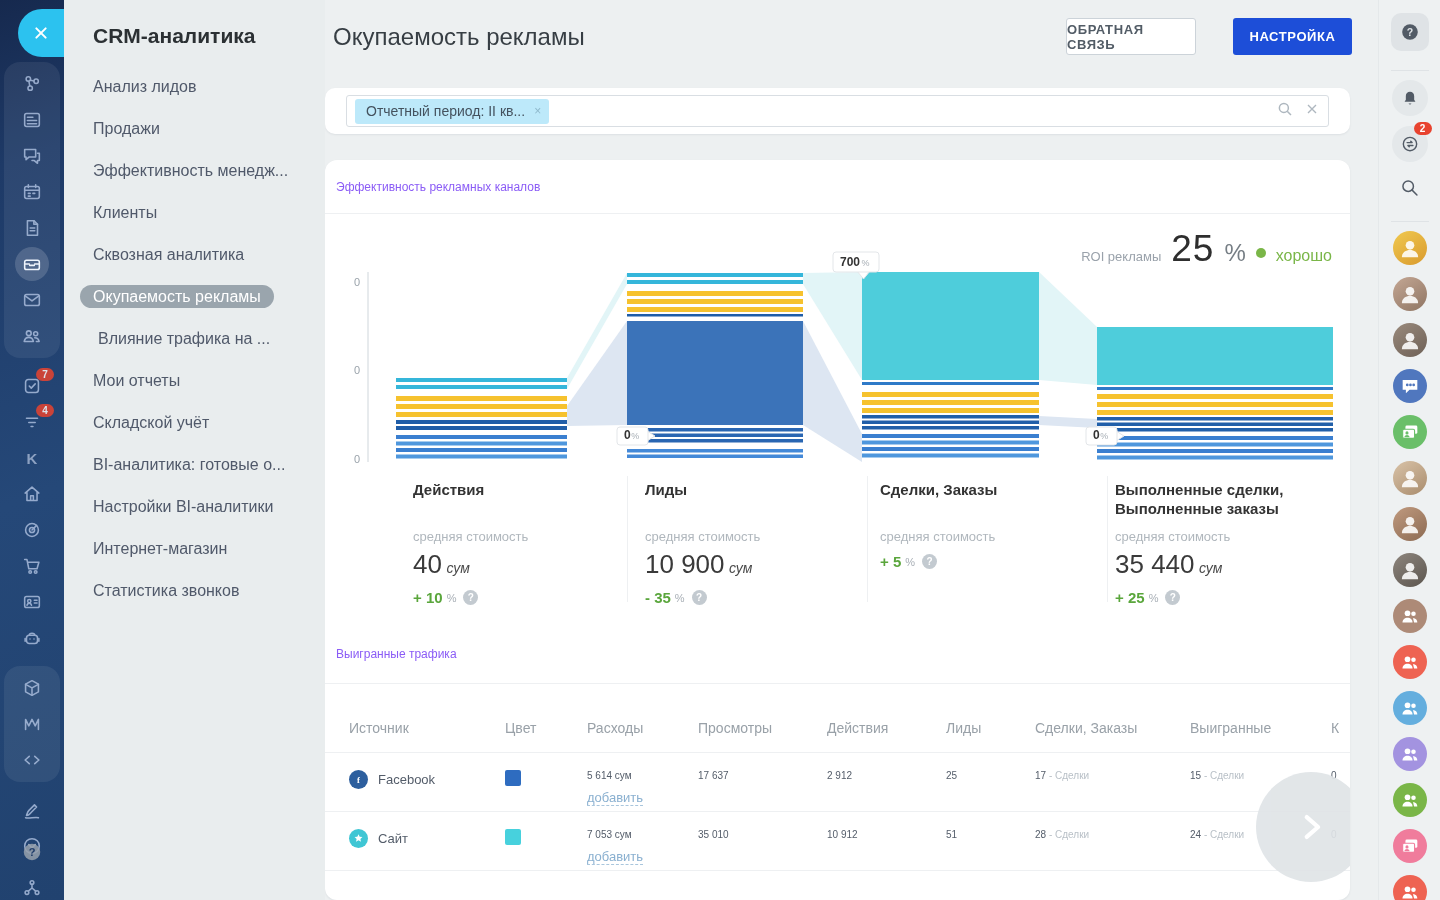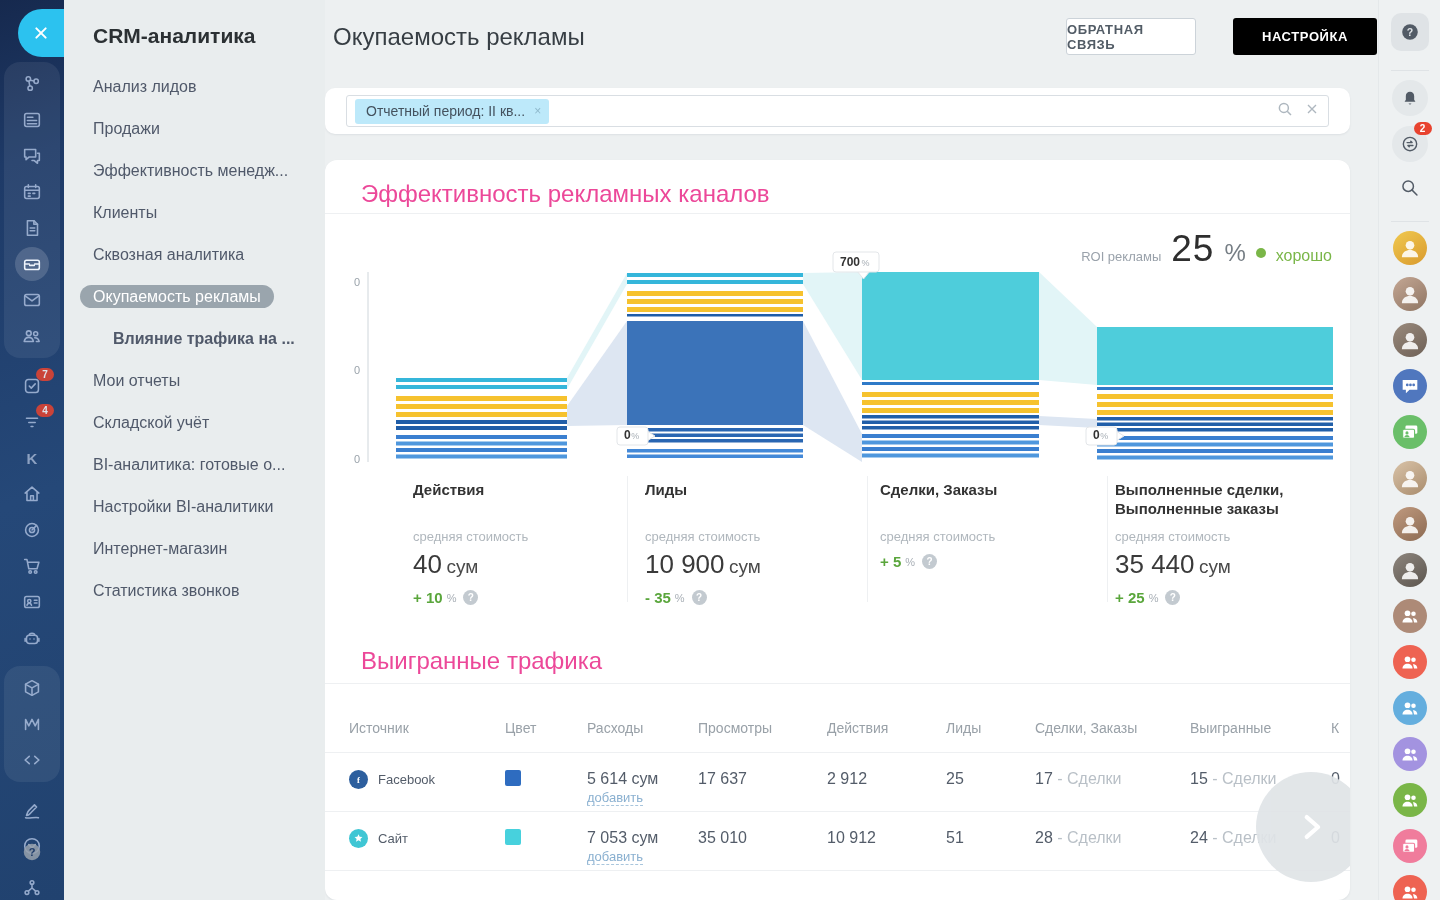--- a/index.html
+++ b/index.html
@@ -20,66 +20,66 @@
   .rail-item svg{position:relative;z-index:1;}
   .rail-item.active{color:#eef4fc;opacity:1;}
   .rail-badge{position:absolute;right:6px;top:0;min-width:10px;padding:1px 4px;background:#e8432f;color:#fff;
         font-size:10px;font-weight:bold;border-radius:8px;text-align:center;z-index:2;}
   .rail-letter{font-size:15px;font-weight:bold;color:#9fb1cf;}
   .rail-bottom{position:absolute;left:4px;bottom:-6px;width:56px;}
   
   .menu{position:absolute;left:64px;top:0;width:261px;height:900px;background:#e9edee;z-index:4;}
   .menu-title{font-size:21px;font-weight:bold;color:#2b3033;padding:24px 0 18px 29px;}
   .menu-item{font-size:16px;color:#50596a;padding:10px 10px 10px 29px;line-height:22px;cursor:pointer;white-space:nowrap;}
-  .menu-item.indent{padding-left:49px;font-weight:bold;}
+  .menu-item.indent{padding-left:34px;}
   .menu-item .pill{background:#9aa5ad;color:#fff;border-radius:14px;padding:3px 13px;margin-left:-13px;}
   
   .page-title{position:absolute;left:333px;top:23px;font-size:24px;color:#373e44;z-index:1;}
   .btn{position:absolute;top:18px;height:37px;border-radius:3px;font-size:13px;font-weight:bold;
        letter-spacing:.6px;display:flex;align-items:center;justify-content:center;cursor:pointer;box-sizing:border-box;}
   .btn-feedback{left:1066px;width:130px;background:#fff;border:1px solid #ccd3d9;color:#525c66;}
-  .btn-settings{left:1233px;width:144px;background:#000000;color:#fff;}
+  .btn-settings{left:1233px;width:119px;background:#1d4ed8;color:#fff;}
   
   .filter-card{position:absolute;left:325px;top:88px;width:1025px;height:46px;background:#fff;border-radius:10px;
        box-shadow:0 1px 2px rgba(83,92,105,.1);z-index:1;}
   .filter-input{position:absolute;left:21px;top:7px;right:21px;height:32px;border:1px solid #d9dee3;border-radius:3px;
        background:#fff;display:flex;align-items:center;padding:0 8px;box-sizing:border-box;}
   .filter-tag{background:#bde9fa;color:#44525e;font-size:14px;border-radius:3px;padding:4px 8px 5px 11px;
        display:flex;align-items:center;gap:9px;cursor:default;}
   .filter-tag .tx{color:#8fb9cc;font-size:12px;cursor:pointer;}
   .filter-icons{margin-left:auto;display:flex;align-items:center;gap:10px;color:#aeb7bf;}
   
   .main-card{position:absolute;left:325px;top:160px;width:1025px;height:740px;background:#fff;border-radius:12px;
        box-shadow:0 1px 2px rgba(83,92,105,.1);overflow:hidden;z-index:1;}
-  .sec-title{position:absolute;left:36px;font-size:24px;color:#ec4899;}
+  .sec-title{position:absolute;left:11px;font-size:12px;color:#8b5cf6;}
   .divider{position:absolute;left:0;right:0;height:1px;background:#eef0f2;}
   .roi{position:absolute;right:18px;top:68px;display:flex;align-items:baseline;gap:10px;}
   .roi-label{font-size:13px;color:#9aa2ab;}
   .roi-value{font-size:37px;color:#2e2e2e;letter-spacing:1px;}
   .roi-unit{font-size:24px;color:#767e85;}
   .roi-dot{width:10px;height:10px;border-radius:50%;align-self:center;margin-top:8px;}
   .roi-status{font-size:16px;}
   .funnel-wrap{position:absolute;left:0;top:60px;width:1025px;height:252px;}
   
   .stages{position:absolute;left:0;top:310px;width:1025px;height:138px;}
   .stage{position:absolute;top:10px;width:205px;}
   .stage-title{font-size:15px;font-weight:bold;color:#333;line-height:19px;height:40px;}
   .stage-sub{font-size:13px;color:#b0b7bd;margin-top:9px;}
   .stage-value{margin-top:5px;color:#3a3a3a;}
   .stage-value .num{font-size:26px;}
-  .stage-value .cur{font-size:19px;color:#4a4a4a;}
+  .stage-value .cur{font-size:14px;color:#4a4a4a;font-style:italic;}
   .stage-delta{margin-top:9px;display:flex;align-items:center;gap:4px;font-size:15px;}
   .stage-delta .d{font-weight:bold;}
   .stage-delta .u{font-size:11px;color:#a8afb6;}
   .stage-delta .q{width:15px;height:15px;border-radius:50%;background:#c3cad0;color:#fff;font-size:10px;font-weight:bold;
        display:flex;align-items:center;justify-content:center;margin-left:3px;cursor:pointer;}
   .stage-div{position:absolute;top:6px;bottom:6px;width:1px;background:#eef0f2;}
   
   .tbl-head{position:absolute;height:20px;font-size:14px;color:#99a1a8;white-space:nowrap;}
-  .tbl-cell{position:absolute;font-size:16px;color:#535c69;white-space:nowrap;}
+  .tbl-cell{position:absolute;font-size:10px;color:#535c69;white-space:nowrap;}
   .tbl-cell .sfx{color:#b9c0c7;}
   .tbl-add{position:absolute;font-size:13px;color:#8ab0d0;border-bottom:1px dashed #a9c6dd;cursor:pointer;}
   .src{display:flex;align-items:center;gap:10px;font-size:13px;color:#535c69;}
   .src-ic{width:19px;height:19px;border-radius:50%;display:flex;align-items:center;justify-content:center;color:#fff;}
   .color-sq{width:16px;height:16px;border-radius:2px;}
   .chev-overlay{position:absolute;width:110px;height:110px;border-radius:50%;background:#e0e4e7;opacity:.92;
        display:flex;align-items:center;justify-content:center;color:#fff;cursor:pointer;z-index:3;}
   
   .rrail{position:absolute;right:0;top:0;width:62px;height:900px;background:#eef1f2;border-left:1px solid #e4e8ea;
        z-index:5;display:flex;flex-direction:column;align-items:center;padding-top:13px;box-sizing:border-box;}

